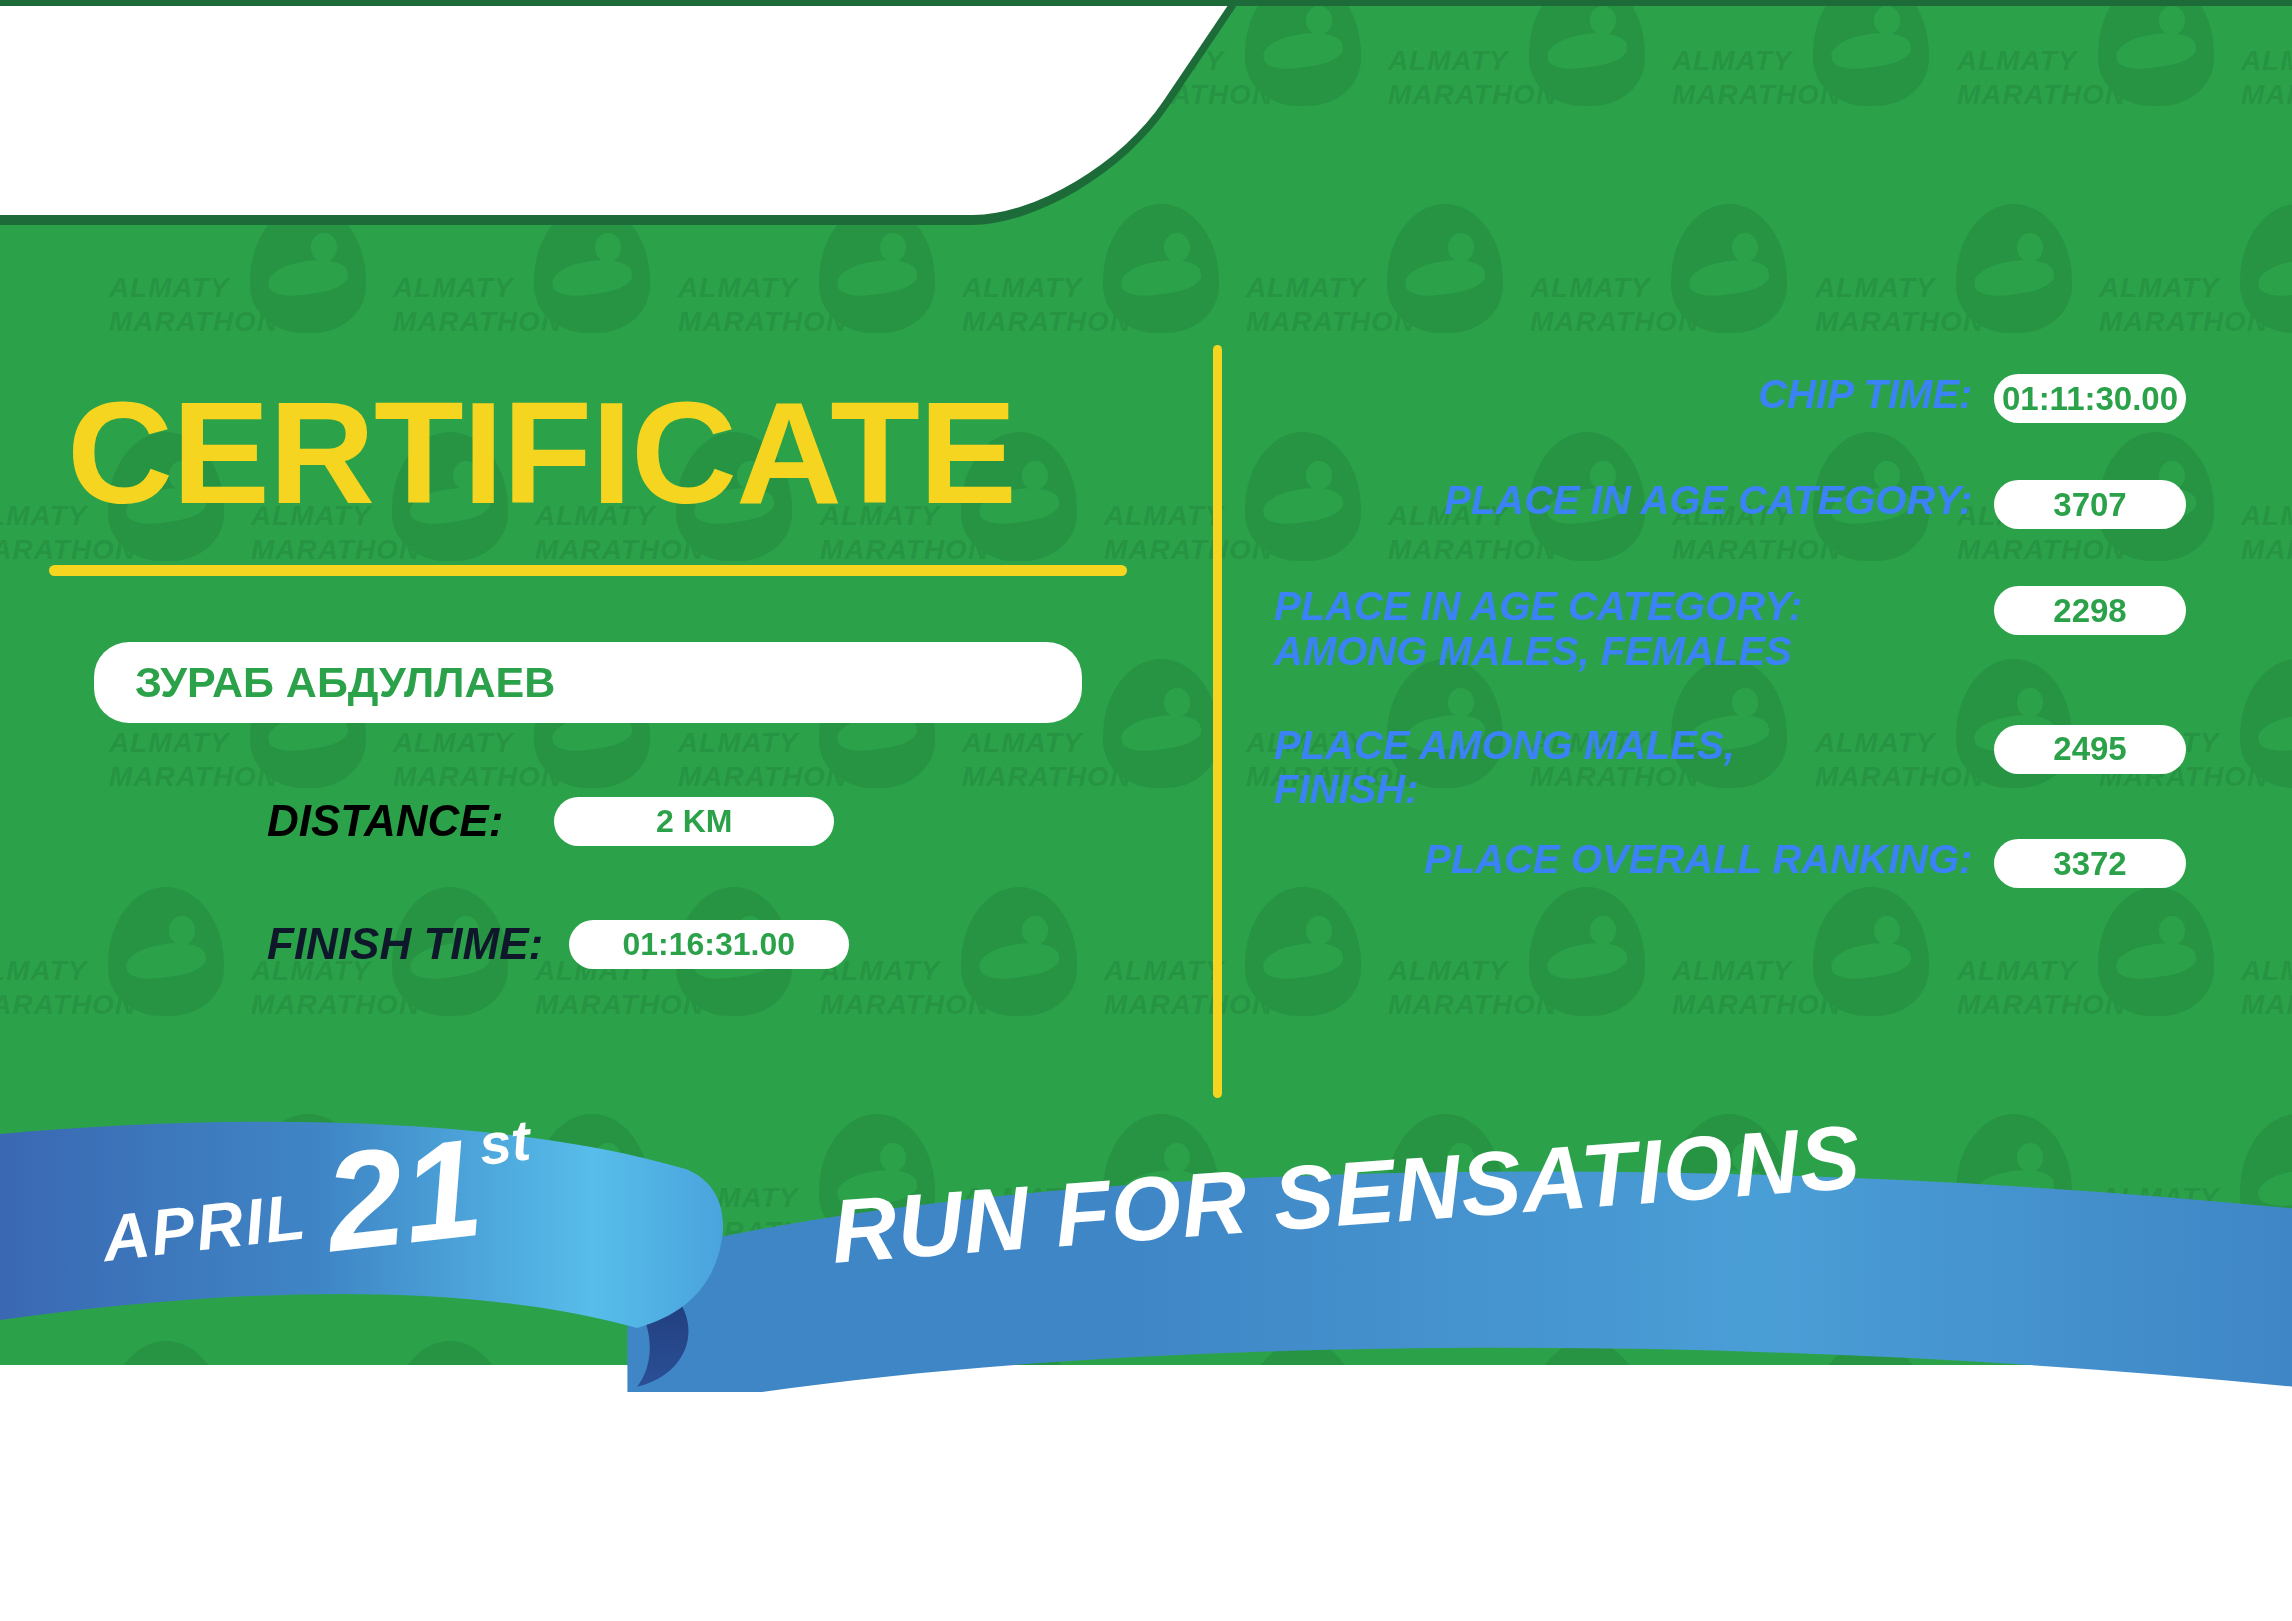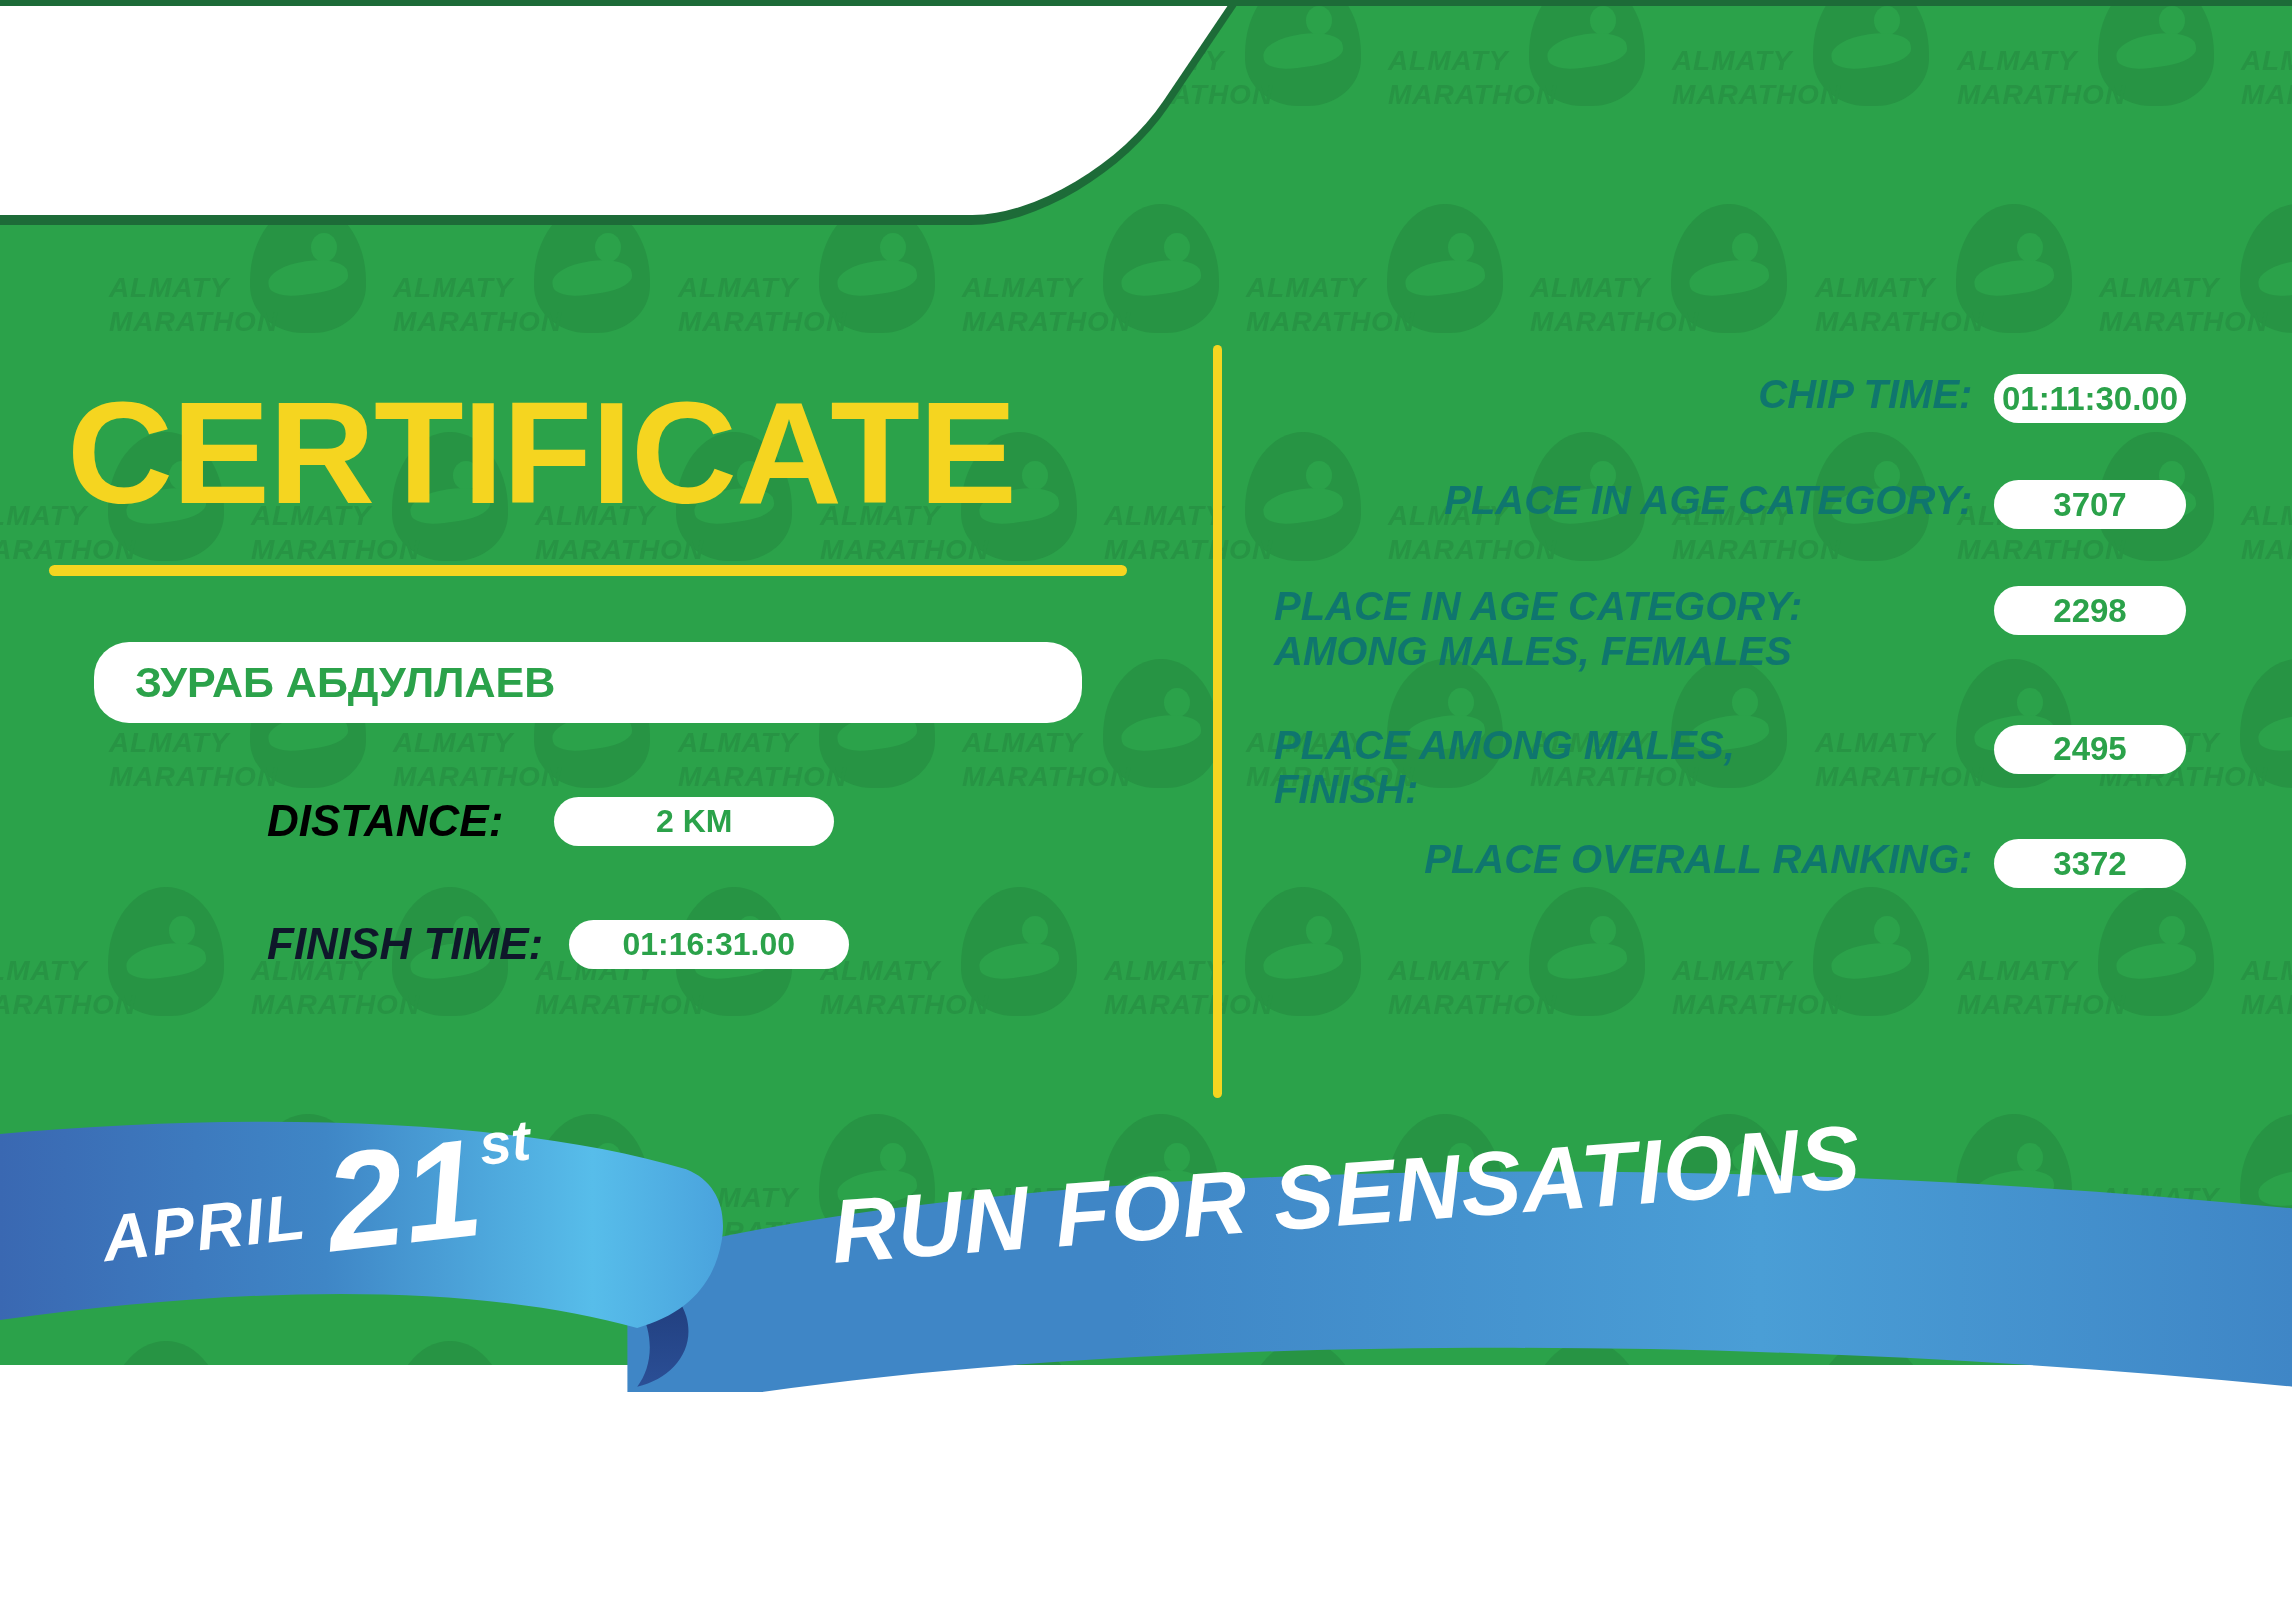--- a/index.html
+++ b/index.html
@@ -301,21 +301,21 @@
     z-index:8;
   }
   .r-row {
     position:relative;
     display:flex;
     align-items:flex-start;
     justify-content:flex-end;
     margin-bottom:0;
   }
   .r-row .r-lbl {
-    color:#0f766e;
+    color:#3b82f6;
     font-size:40px;
     font-weight:bold;
     font-style:italic;
     line-height:1.12;
     text-align:center;
     white-space:pre-line;
     padding-right:21.6px;
     flex:1;
     display:flex;
     flex-direction:column;

